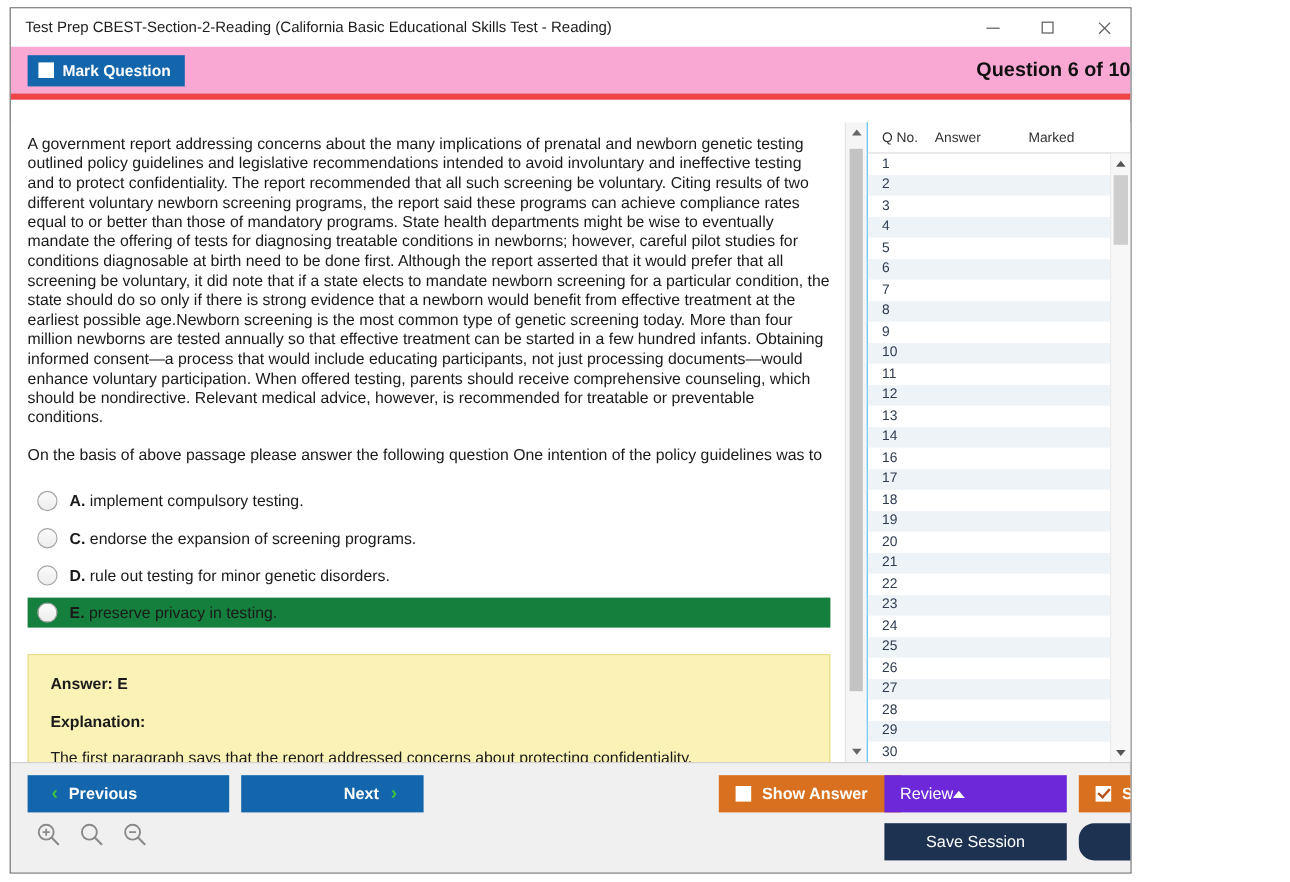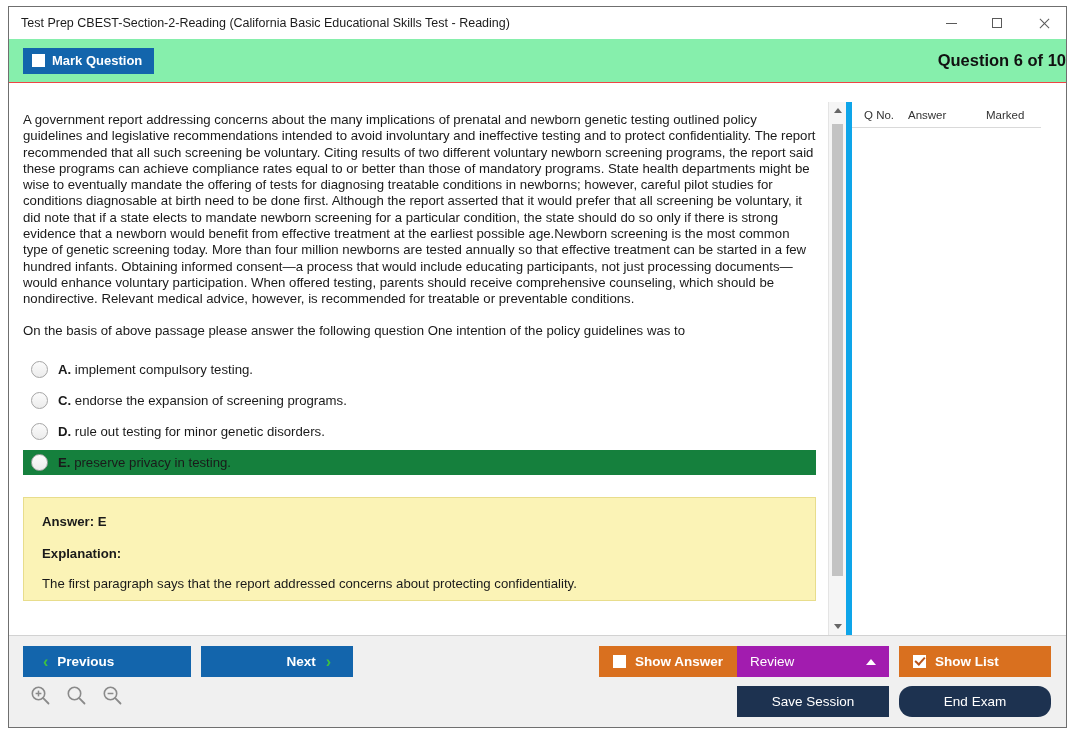--- a/index.html
+++ b/index.html
@@ -7,21 +7,21 @@
     margin: 0; padding: 0;
     width: 1075px; height: 735px;
     background: #ffffff;
     font-family: "Liberation Sans", sans-serif;
     overflow: hidden;
   }
 
   #app-window {
     position: absolute;
     left: 8px; top: 6px;
-    width: 1059px; height: 722px;
+    width: 935px; height: 722px;
     background: #ffffff;
     border: 1px solid #6f6f6f;
     display: flex;
     flex-direction: column;
     overflow: hidden;
   }
 
   
   .titlebar {
     height: 32px;
@@ -49,22 +49,22 @@
   .glyph-close::before, .glyph-close::after {
     content:""; position:absolute; left:0; top:5px;
     width:13px; height:1px; background:#5a5a5a;
   }
   .glyph-close::before { transform: rotate(45deg); }
   .glyph-close::after  { transform: rotate(-45deg); }
 
   
   .header-band {
     height: 44px;
-    background: #86efac;
-    border-bottom: 1px solid #ef4444;
+    background: #f9a8d4;
+    border-bottom: 5px solid #ef4444;
     display: flex;
     align-items: center;
     position: relative;
     flex: 0 0 auto;
   }
   .mark-question-btn {
     margin-left: 14px;
     height: 26px;
     background: #1365ac;
     color: #ffffff;
@@ -199,25 +199,24 @@
   }
   .tri-down {
     width:0;height:0;border-left:4px solid transparent;border-right:4px solid transparent;border-top:5px solid #666;
   }
 
   
   .qlist-panel {
     width: 220px;
     flex: 0 0 auto;
     background: #ffffff;
-    border-left: 6px solid #0ea5e9;
-    display: flex;
-    flex-direction: row;
+    border-left: 1px solid #0ea5e9;
+    display: flex;
+    flex-direction: column;
     min-height: 0;
-    gap: 30px;
   }
   .qlist-head {
     display: flex;
     height: 26px;
     align-items: center;
     font-size: 11.5px;
     color: #333;
     border-bottom: 1px solid #d9d9d9;
     flex: 0 0 auto;
     padding-right: 17px;
@@ -312,24 +311,23 @@
     left: 564px; top: 10px;
     width: 152px; height: 31px;
     background: #d9701f;
     gap: 9px;
     padding-left: 14px;
     margin-left: 26px;
   }
   .btn-review {
     left: 728px; top: 10px;
     width: 152px; height: 31px;
-    background: #a21caf;
+    background: #6d28d9;
     padding-left: 13px;
     padding-right: 13px;
-    justify-content: space-between;
     font-weight: normal;
     font-size: 13.5px;
   }
   .btn-review .caret-up {
     width:0;height:0;border-left:5px solid transparent;border-right:5px solid transparent;border-bottom:6px solid #ffffff;
   }
   .btn-show-list {
     left: 890px; top: 10px;
     width: 152px; height: 31px;
     background: #d9701f;

